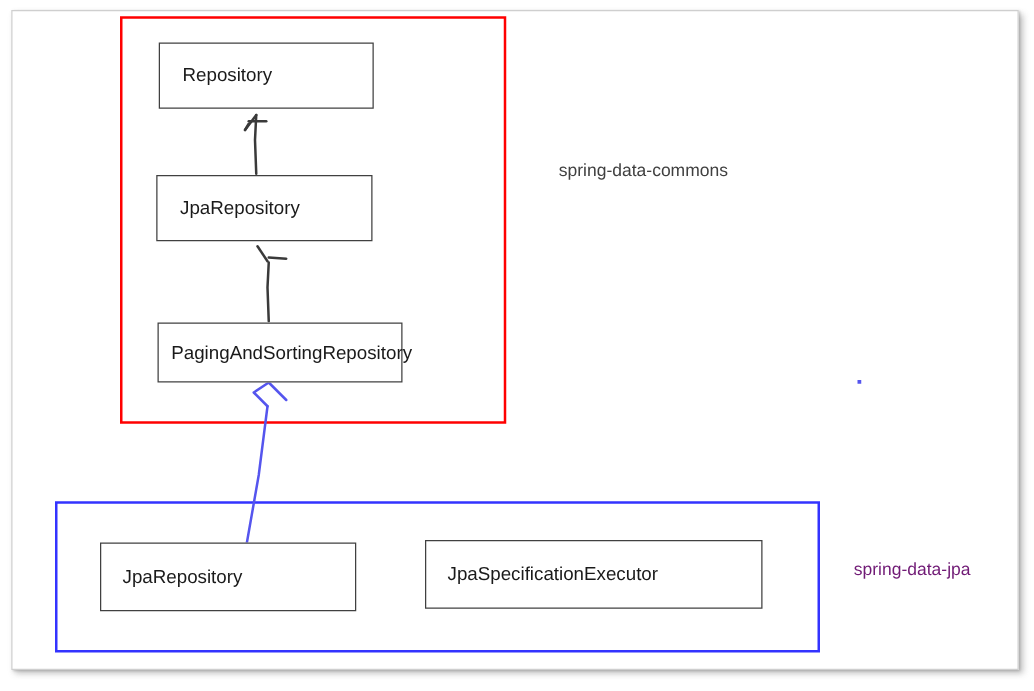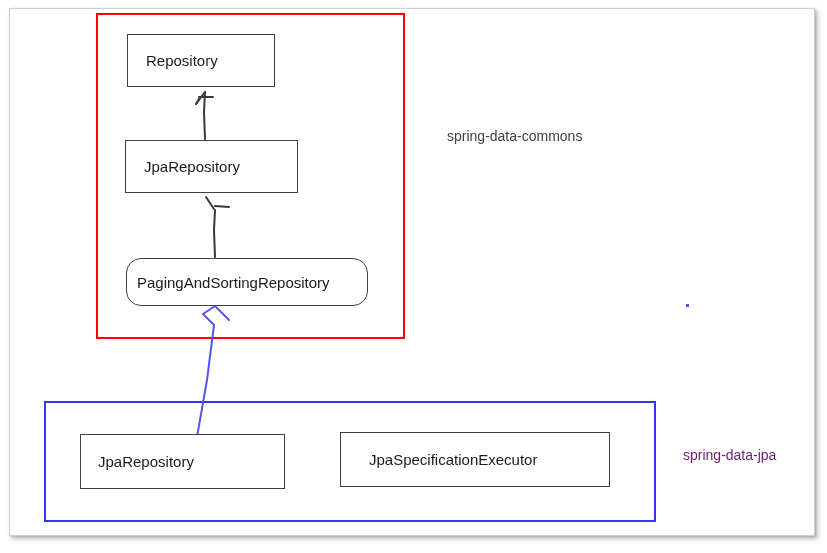--- a/index.html
+++ b/index.html
@@ -61,25 +61,25 @@
     border: 1px solid #404040;
     background: #ffffff;
     display: flex;
     align-items: center;
     color: #1a1a1a;
     font-size: 15px;
     font-family: "Liberation Sans", sans-serif;
     padding-left: 18px;
     white-space: nowrap;
   }
-  .node-repository          { left: 127px; top: 34px;  width: 148px; height: 53px; }
+  .node-repository          { left: 127px; top: 34px;  width: 172px; height: 53px; }
   .node-crudrepository      { left: 125px; top: 140px; width: 173px; height: 53px; }
-  .node-pagingandsorting    { left: 126px; top: 258px; width: 242px; height: 48px; padding-left: 10px; border-radius: 15px;}
+  .node-pagingandsorting    { left: 126px; top: 258px; width: 196px; height: 48px; padding-left: 10px;}
   .node-jparepository       { left: 80px;  top: 434px; width: 205px; height: 55px; padding-left: 17px;}
-  .node-jpaspecexecutor     { left: 340px; top: 432px; width: 270px; height: 55px; padding-left: 28px;}
+  .node-jpaspecexecutor     { left: 340px; top: 432px; width: 270px; height: 55px; padding-left: 17px;}
 
   .group-label {
     position: absolute;
     font-size: 14px;
     font-family: "Liberation Sans", sans-serif;
     white-space: nowrap;
   }
   .label-commons { left: 447px; top: 128px; color: #404040; }
   .label-jpa     { left: 683px; top: 447px; color: #701a75; }
 

